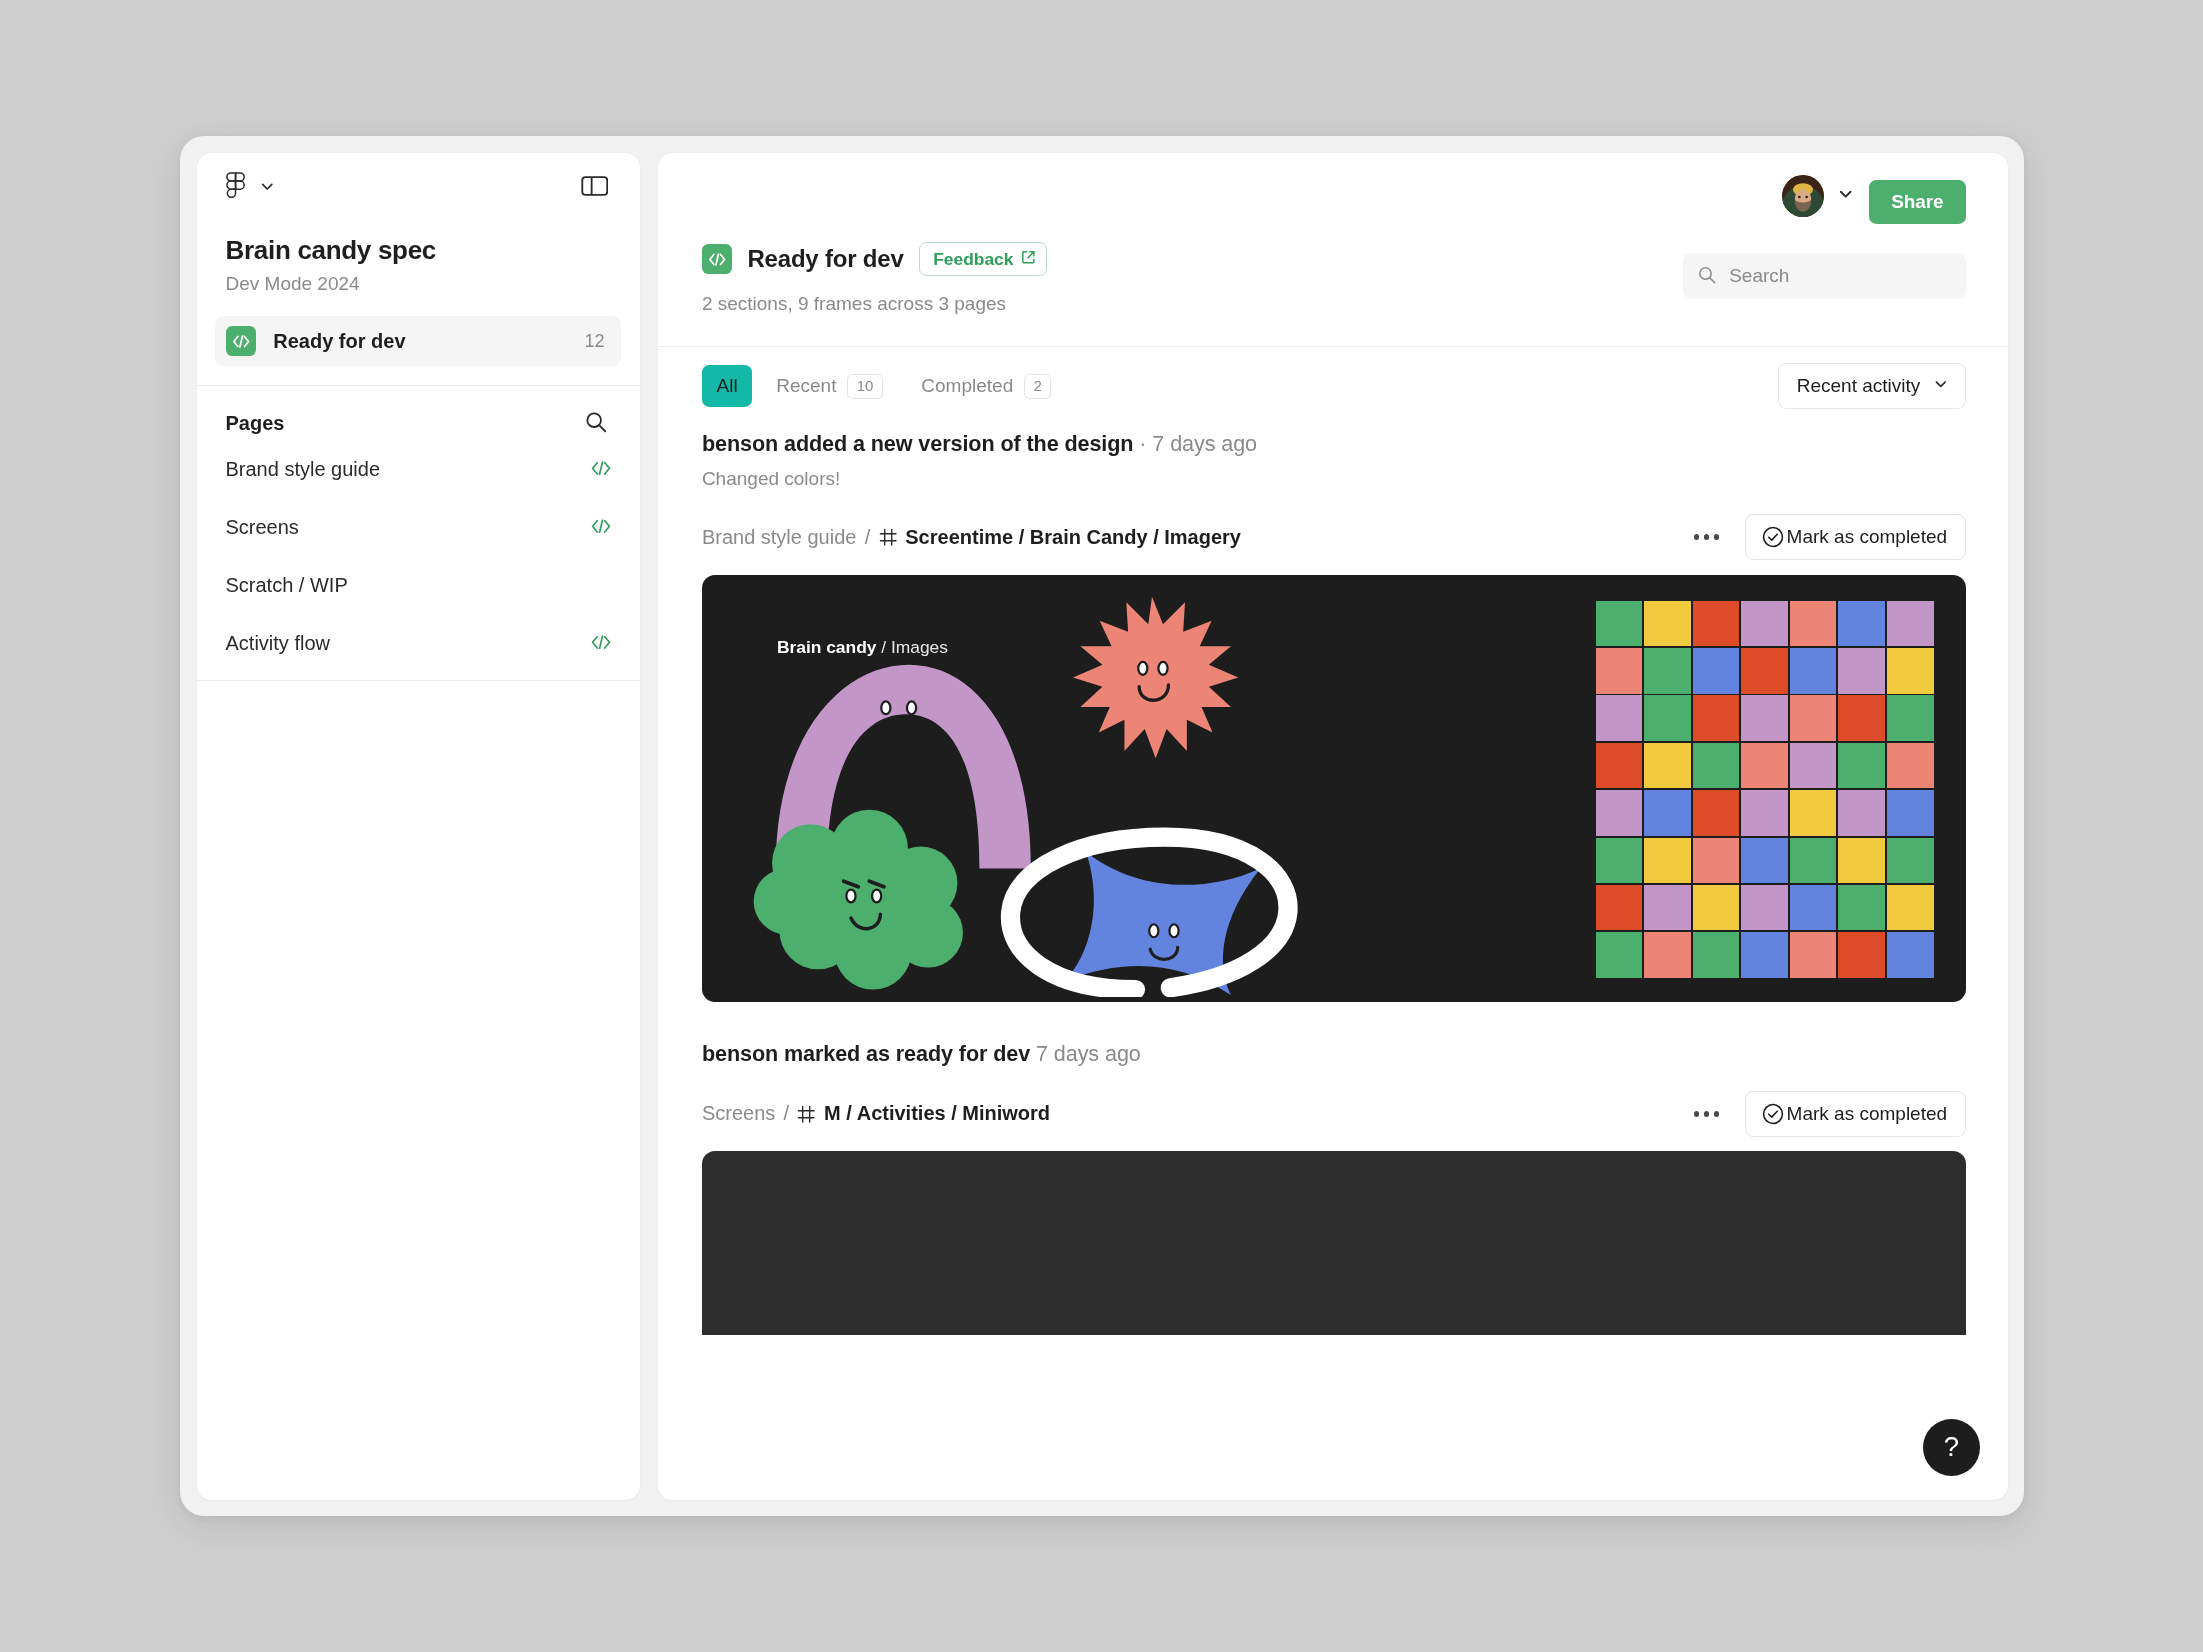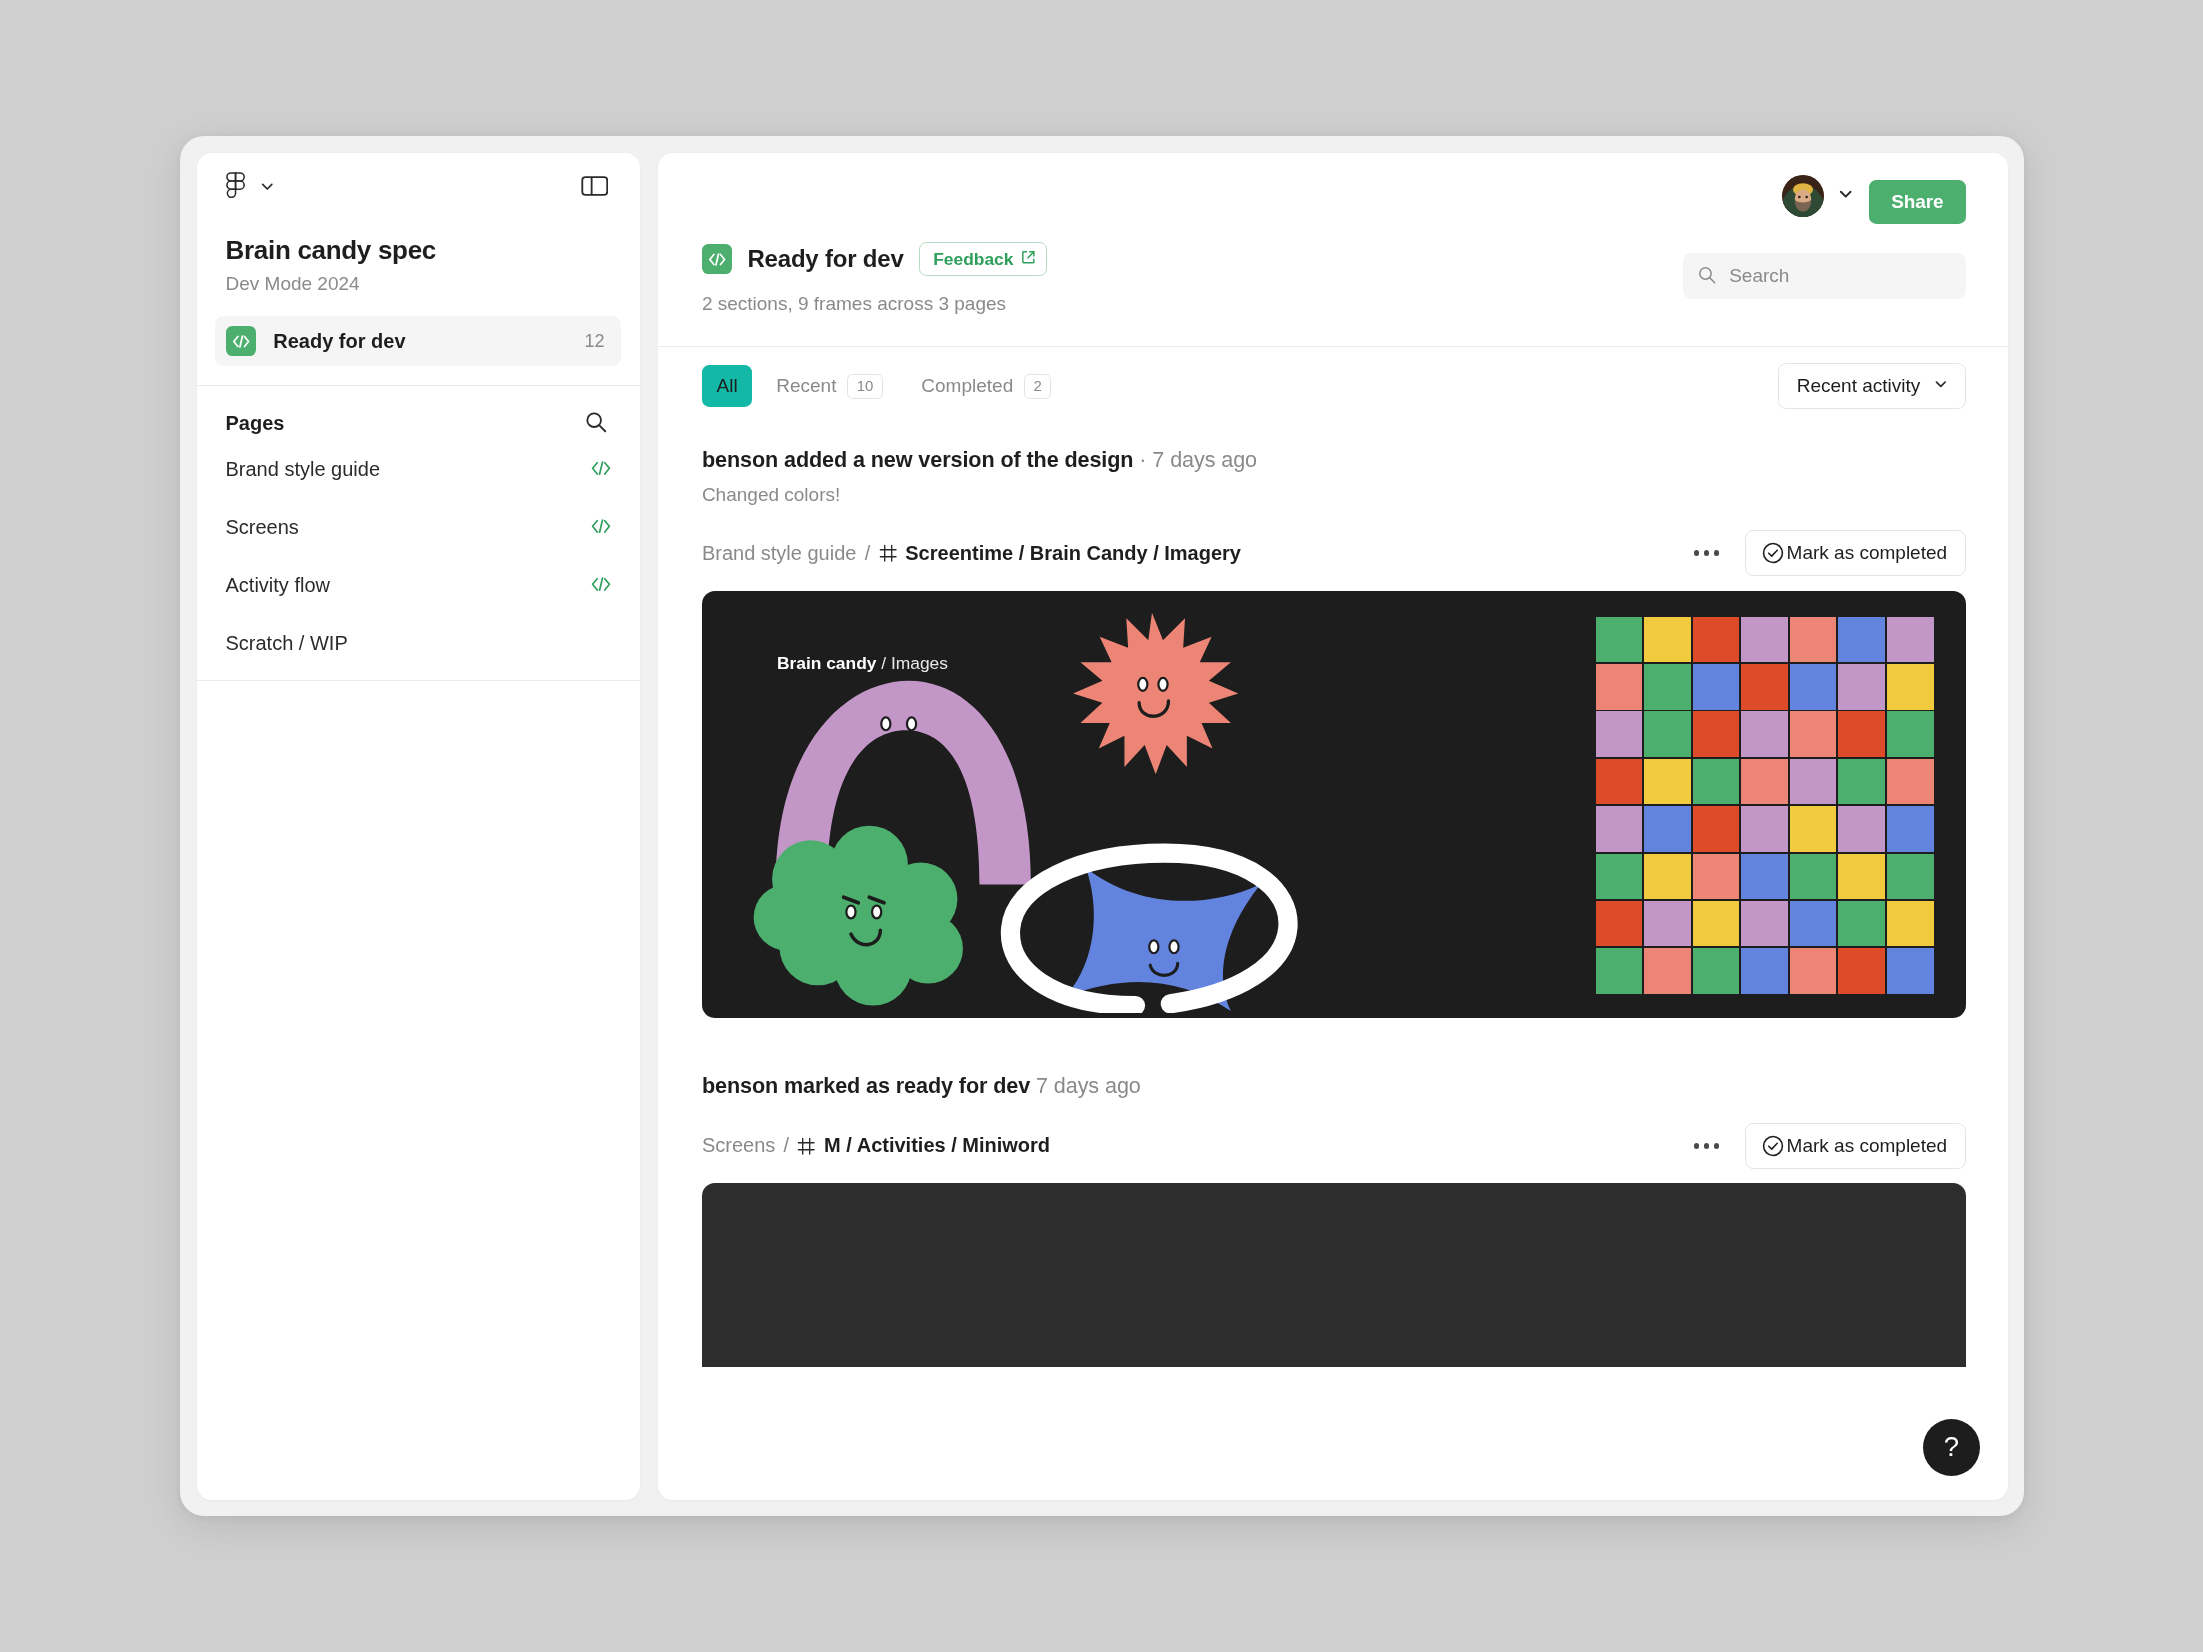--- a/index.html
+++ b/index.html
@@ -296,21 +296,21 @@
     border: 1.4px solid #e4e4e4;
     border-radius: 8.3px;
     background: #fff;
     font-size: 19px;
     color: #1e1e1e;
     cursor: pointer;
     font-family: "Liberation Sans", sans-serif;
   }
 
   
-  .activity { padding-top: 5.5px; margin-top: 16px; }
+  .activity { padding-top: 5.5px; }
   .act-headline {
     font-size: 21.6px;
     font-weight: bold;
     color: #1e1e1e;
     letter-spacing: -0.1px;
   }
   .act-headline .time {
     font-weight: normal;
     color: #8a8a8a;
   }
@@ -488,32 +488,32 @@
       <span class="page-code-icon">
         <svg width="22" height="14.7" viewBox="0 0 20 14" fill="none">
           <path d="M6.4 1.6 2 7l4.4 5.4" stroke="#2e9e5b" stroke-width="1.6" stroke-linecap="round" stroke-linejoin="round"></path>
           <path d="M13.6 1.6 18 7l-4.4 5.4" stroke="#2e9e5b" stroke-width="1.6" stroke-linecap="round" stroke-linejoin="round"></path>
           <path d="M11.4 1.1 8.6 12.9" stroke="#2e9e5b" stroke-width="1.6" stroke-linecap="round"></path>
         </svg>
       </span>
     </div>
 
     <div class="page-item">
+      <span class="page-item-label">Scratch / WIP</span>
+    </div>
+
+    <div class="page-item">
       <span class="page-item-label">Activity flow</span>
       <span class="page-code-icon">
         <svg width="22" height="14.7" viewBox="0 0 20 14" fill="none">
           <path d="M6.4 1.6 2 7l4.4 5.4" stroke="#2e9e5b" stroke-width="1.6" stroke-linecap="round" stroke-linejoin="round"></path>
           <path d="M13.6 1.6 18 7l-4.4 5.4" stroke="#2e9e5b" stroke-width="1.6" stroke-linecap="round" stroke-linejoin="round"></path>
           <path d="M11.4 1.1 8.6 12.9" stroke="#2e9e5b" stroke-width="1.6" stroke-linecap="round"></path>
         </svg>
       </span>
-    </div>
-
-    <div class="page-item">
-      <span class="page-item-label">Scratch / WIP</span>
     </div>
 
     <div class="sb-divider2"></div>
     <div class="sb-filler"></div>
   </aside>
 
   <main id="main">
 
     <div class="main-topbar">
       <div class="avatar-group">

